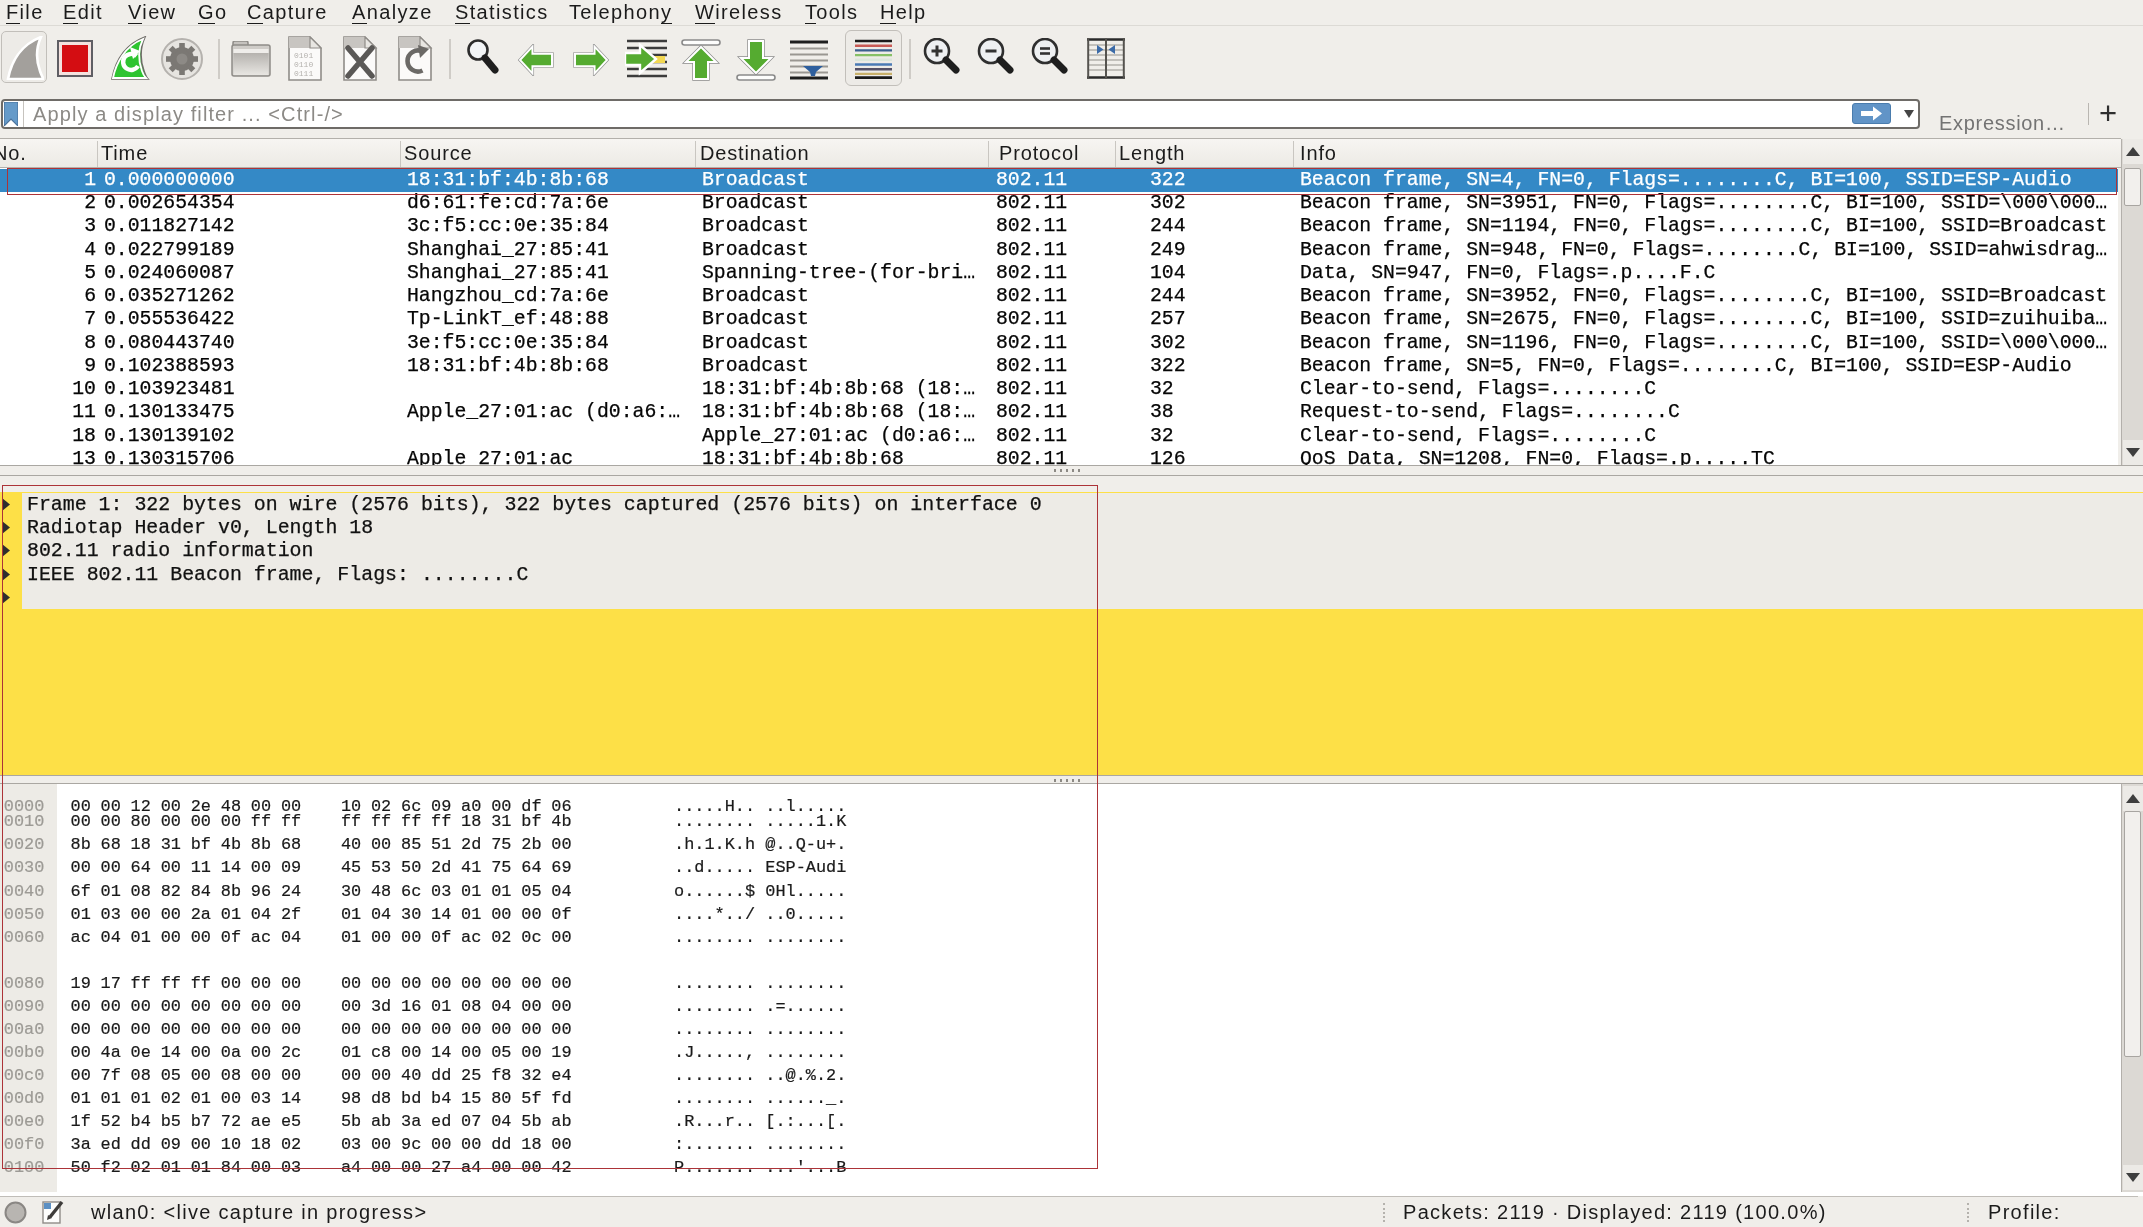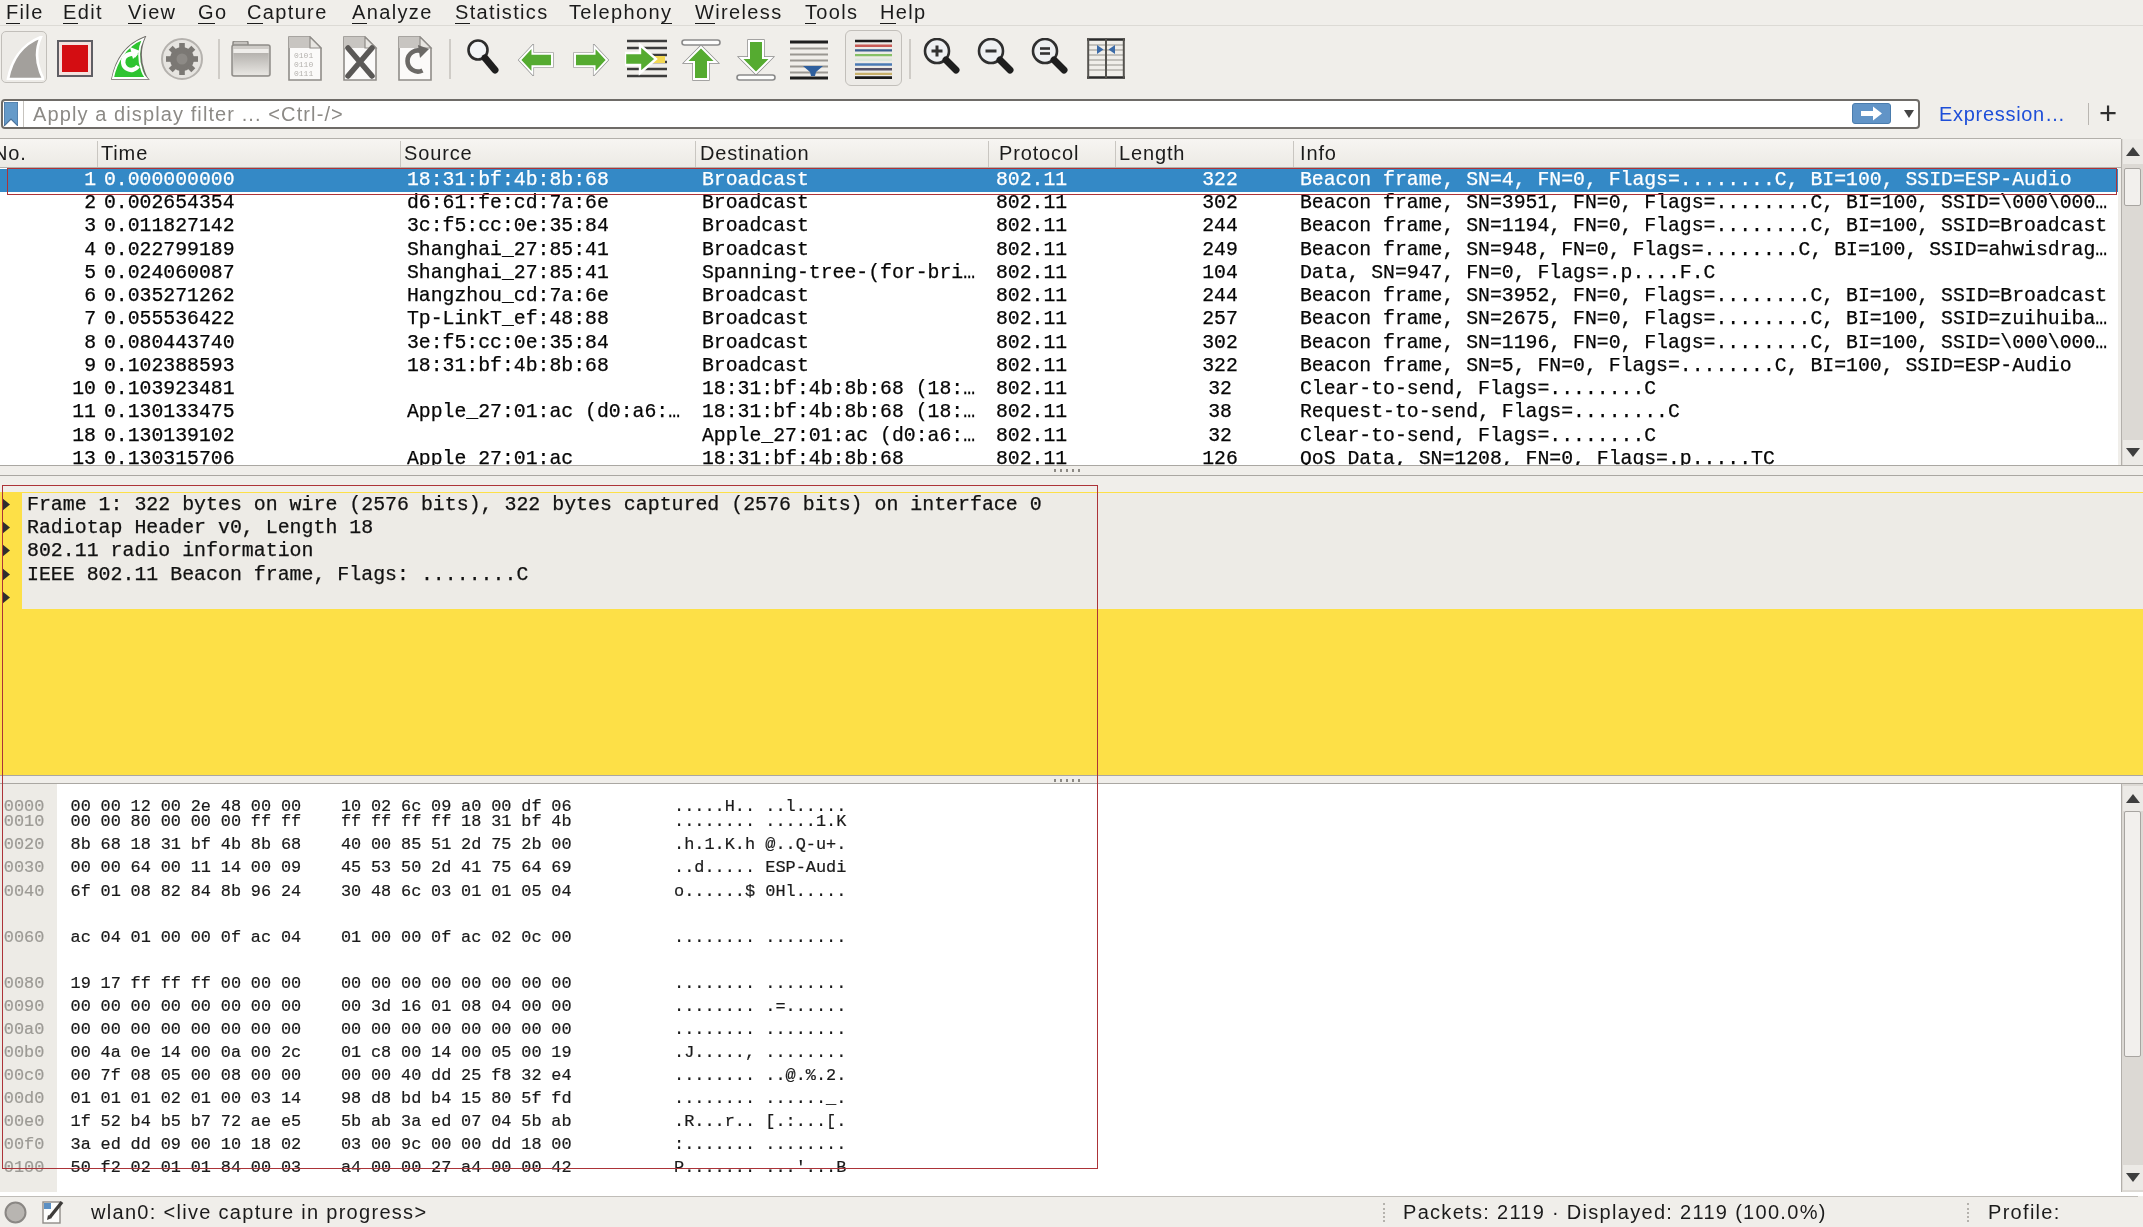--- a/index.html
+++ b/index.html
@@ -14,36 +14,36 @@
 .tbtn{position:absolute;border:1.5px solid #c2bfba;border-radius:5px;background:#edebe7}
 .tsep{position:absolute;width:2px;background:#cfccc7;top:12px;height:40px}
 #tbborder{position:absolute;left:0;top:93px;width:2143px;height:1px;background:#c3c0bb}
 
 #filterbar{position:absolute;left:0;top:95px;width:2143px;height:42px;background:#f0eeea}
 #finput{position:absolute;left:1px;top:4px;width:1919px;height:30px;background:#fff;border:2px solid #6e6b67;border-radius:4px}
 #fsep1{position:absolute;left:23px;top:6px;width:1px;height:26px;background:#c6c3be}
 #fph{position:absolute;left:33px;top:5px;font-size:20px;letter-spacing:1.1px;color:#8c8a86;line-height:28px}
 #fbtn{position:absolute;left:1852px;top:8px;width:39px;height:21px;border-radius:3px;background:#6194c7;border:1px solid #4a7cad}
 #fcaret{position:absolute;left:1904px;top:15px;width:0;height:0;border-left:5.5px solid transparent;border-right:5.5px solid transparent;border-top:8px solid #454545}
-#fexpr{position:absolute;left:1939px;top:5px;font-size:20px;letter-spacing:0.7px;color:#1d4ed8;line-height:28px}
+#fexpr{position:absolute;left:1939px;top:14px;font-size:20px;letter-spacing:0.7px;color:#737373;line-height:28px}
 #fsep2{position:absolute;left:2088px;top:8px;width:1px;height:22px;background:#b9b6b1}
 #fplus{position:absolute;left:2099px;top:0px;font-size:31px;color:#2e2e2e;line-height:37px}
 
 #lheader{position:absolute;left:0;top:138px;width:2121px;height:30px;
  background:linear-gradient(#f7f5f2,#eceae5);border-bottom:1px solid #b3b0ab;border-top:1px solid #b3b0ab}
 #lheader span{position:absolute;top:0;font-size:20px;letter-spacing:0.85px;color:#1b1b1b;line-height:29px}
 #lheader i{position:absolute;top:2px;height:26px;width:1px;background:#c9c6c1}
 #plist{position:absolute;left:0;top:168px;width:2118px;height:297px;background:#fff;overflow:hidden}
 .prow{position:absolute;left:0;width:2118px;height:23.23px;font-family:"Liberation Mono",monospace;
  font-size:19.8px;line-height:23.23px;color:#060606;white-space:pre;-webkit-text-stroke:0.25px}
 .prow span{position:absolute;top:0}
 .prow.sel{background:#3489c6;color:#fff}
 .c-no{left:0;width:96px;text-align:right}
 .c-time{left:104px}.c-src{left:407px}.c-dst{left:702px}.c-pro{left:996px}
-.c-len{left:1150px;width:140px;text-align:center}
+.c-len{left:1150px;width:140px;text-align:left}
 .c-info{left:1300px}
 
 .sbar{position:absolute;left:2121px;width:22px;background:#dcd9d4;border-left:1px solid #b3b0ab}
 .sbtn{position:absolute;left:1px;width:20px;height:25px;background:#eceae6}
 .sthumb{position:absolute;left:2px;width:17px;background:#f2f0ed;border:1px solid #a8a5a1;border-radius:2px}
 .tri-up{width:0;height:0;border-left:7px solid transparent;border-right:7px solid transparent;border-bottom:9px solid #3e3e3e;margin:8px auto 0}
 .tri-dn{width:0;height:0;border-left:7px solid transparent;border-right:7px solid transparent;border-top:9px solid #3e3e3e;margin:8px auto 0}
 
 .split{position:absolute;left:0;width:2143px;background:#f0eeea;border-top:1px solid #aaa7a2;border-bottom:1px solid #aaa7a2}
 .dots{position:absolute;top:3px;left:1052px;width:32px;height:3px;
@@ -349,20 +349,21 @@
     <div class="dots"></div>
   </div>
 
 <div id="hpane">
  <div id="hstrip"></div>
 <div class="hrow" style="top:11px"><span class="h-off">0000</span><span class="h-g1">00 00 12 00 2e 48 00 00</span><span class="h-g2">10 02 6c 09 a0 00 df 06</span><span class="h-a1">.....H..</span><span class="h-a2">..l.....</span></div>
 <div class="hrow" style="top:26.36px"><span class="h-off">0010</span><span class="h-g1">00 00 80 00 00 00 ff ff</span><span class="h-g2">ff ff ff ff 18 31 bf 4b</span><span class="h-a1">........</span><span class="h-a2">.....1.K</span></div>
 <div class="hrow" style="top:49.42px"><span class="h-off">0020</span><span class="h-g1">8b 68 18 31 bf 4b 8b 68</span><span class="h-g2">40 00 85 51 2d 75 2b 00</span><span class="h-a1">.h.1.K.h</span><span class="h-a2">@..Q-u+.</span></div>
 <div class="hrow" style="top:72.48px"><span class="h-off">0030</span><span class="h-g1">00 00 64 00 11 14 00 09</span><span class="h-g2">45 53 50 2d 41 75 64 69</span><span class="h-a1">..d.....</span><span class="h-a2">ESP-Audi</span></div>
 <div class="hrow" style="top:95.54px"><span class="h-off">0040</span><span class="h-g1">6f 01 08 82 84 8b 96 24</span><span class="h-g2">30 48 6c 03 01 01 05 04</span><span class="h-a1">o......$</span><span class="h-a2">0Hl.....</span></div>
+<div class="hrow" style="top:118.60px"><span class="h-off">0050</span><span class="h-g1">01 03 00 00 2a 01 04 2f</span><span class="h-g2">01 04 30 14 01 00 00 0f</span><span class="h-a1">....*../</span><span class="h-a2">..0.....</span></div>
 <div class="hrow" style="top:141.66px"><span class="h-off">0060</span><span class="h-g1">ac 04 01 00 00 0f ac 04</span><span class="h-g2">01 00 00 0f ac 02 0c 00</span><span class="h-a1">........</span><span class="h-a2">........</span></div>
 <div class="hrow" style="top:187.78px"><span class="h-off">0080</span><span class="h-g1">19 17 ff ff ff 00 00 00</span><span class="h-g2">00 00 00 00 00 00 00 00</span><span class="h-a1">........</span><span class="h-a2">........</span></div>
 <div class="hrow" style="top:210.84px"><span class="h-off">0090</span><span class="h-g1">00 00 00 00 00 00 00 00</span><span class="h-g2">00 3d 16 01 08 04 00 00</span><span class="h-a1">........</span><span class="h-a2">.=......</span></div>
 <div class="hrow" style="top:233.90px"><span class="h-off">00a0</span><span class="h-g1">00 00 00 00 00 00 00 00</span><span class="h-g2">00 00 00 00 00 00 00 00</span><span class="h-a1">........</span><span class="h-a2">........</span></div>
 <div class="hrow" style="top:256.96px"><span class="h-off">00b0</span><span class="h-g1">00 4a 0e 14 00 0a 00 2c</span><span class="h-g2">01 c8 00 14 00 05 00 19</span><span class="h-a1">.J.....,</span><span class="h-a2">........</span></div>
 <div class="hrow" style="top:280.02px"><span class="h-off">00c0</span><span class="h-g1">00 7f 08 05 00 08 00 00</span><span class="h-g2">00 00 40 dd 25 f8 32 e4</span><span class="h-a1">........</span><span class="h-a2">..@.%.2.</span></div>
 <div class="hrow" style="top:303.08px"><span class="h-off">00d0</span><span class="h-g1">01 01 01 02 01 00 03 14</span><span class="h-g2">98 d8 bd b4 15 80 5f fd</span><span class="h-a1">........</span><span class="h-a2">......_.</span></div>
 <div class="hrow" style="top:326.14px"><span class="h-off">00e0</span><span class="h-g1">1f 52 b4 b5 b7 72 ae e5</span><span class="h-g2">5b ab 3a ed 07 04 5b ab</span><span class="h-a1">.R...r..</span><span class="h-a2">[.:...[.</span></div>
 <div class="hrow" style="top:349.20px"><span class="h-off">00f0</span><span class="h-g1">3a ed dd 09 00 10 18 02</span><span class="h-g2">03 00 9c 00 00 dd 18 00</span><span class="h-a1">:.......</span><span class="h-a2">........</span></div>
 <div class="hrow" style="top:372.26px"><span class="h-off">0100</span><span class="h-g1">50 f2 02 01 01 84 00 03</span><span class="h-g2">a4 00 00 27 a4 00 00 42</span><span class="h-a1">P.......</span><span class="h-a2">...'...B</span></div>

